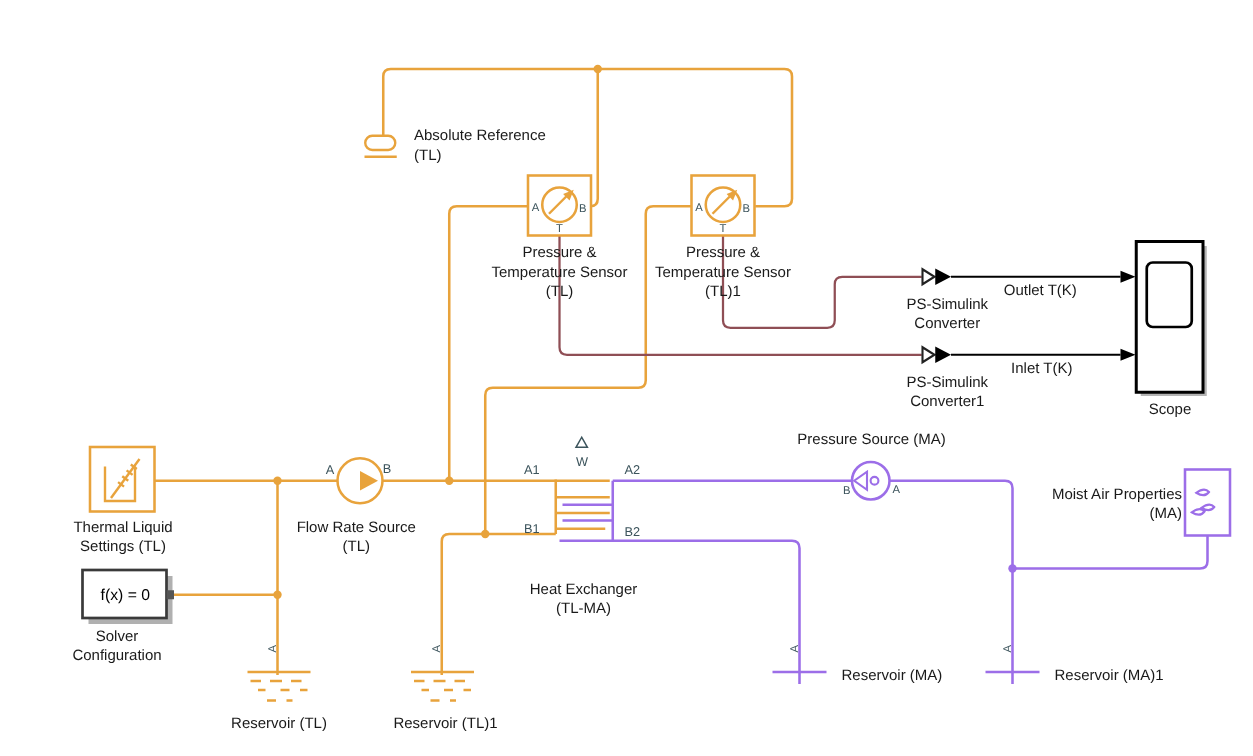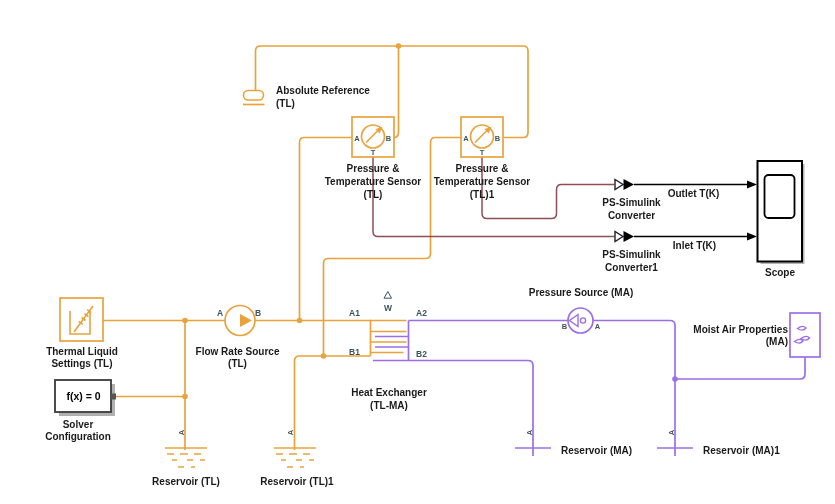--- a/index.html
+++ b/index.html
@@ -1,16 +1,16 @@
 <!DOCTYPE html>
 <html style="--tl: #E8A33C; --ma: #9C6EE8; --ps: #8F4E55; --signal: #000000; --port_label: #3C545C; --text: #1A1A1A; --background: #FFFFFF;"><head>
 <meta charset="utf-8">
 <style>
   html,body{margin:0;padding:0;background:#fff;}
-  #canvas{position:relative;width:835px;height:504px;background:#fff;overflow:hidden;font-weight:bold;}
+  #canvas{position:relative;width:835px;height:504px;background:#fff;overflow:hidden;}
   svg{position:absolute;left:0;top:0;}
   svg text{font-family:"Liberation Sans","DejaVu Sans",sans-serif;}
   .lbl{font-size:10px;fill:var(--text);}
   .blktxt{font-size:10.5px;fill:#000;}
   .port{font-size:7.5px;fill:var(--port_label);}
   .port2{font-size:8.5px;fill:var(--port_label);}
   .w-tl{stroke:var(--tl);stroke-width:1.7;fill:none;}
   .w-ma{stroke:var(--ma);stroke-width:1.7;fill:none;}
   .w-ps{stroke:var(--ps);stroke-width:1.5;fill:none;}
   .w-sig{stroke:var(--signal);stroke-width:1.3;fill:none;}

